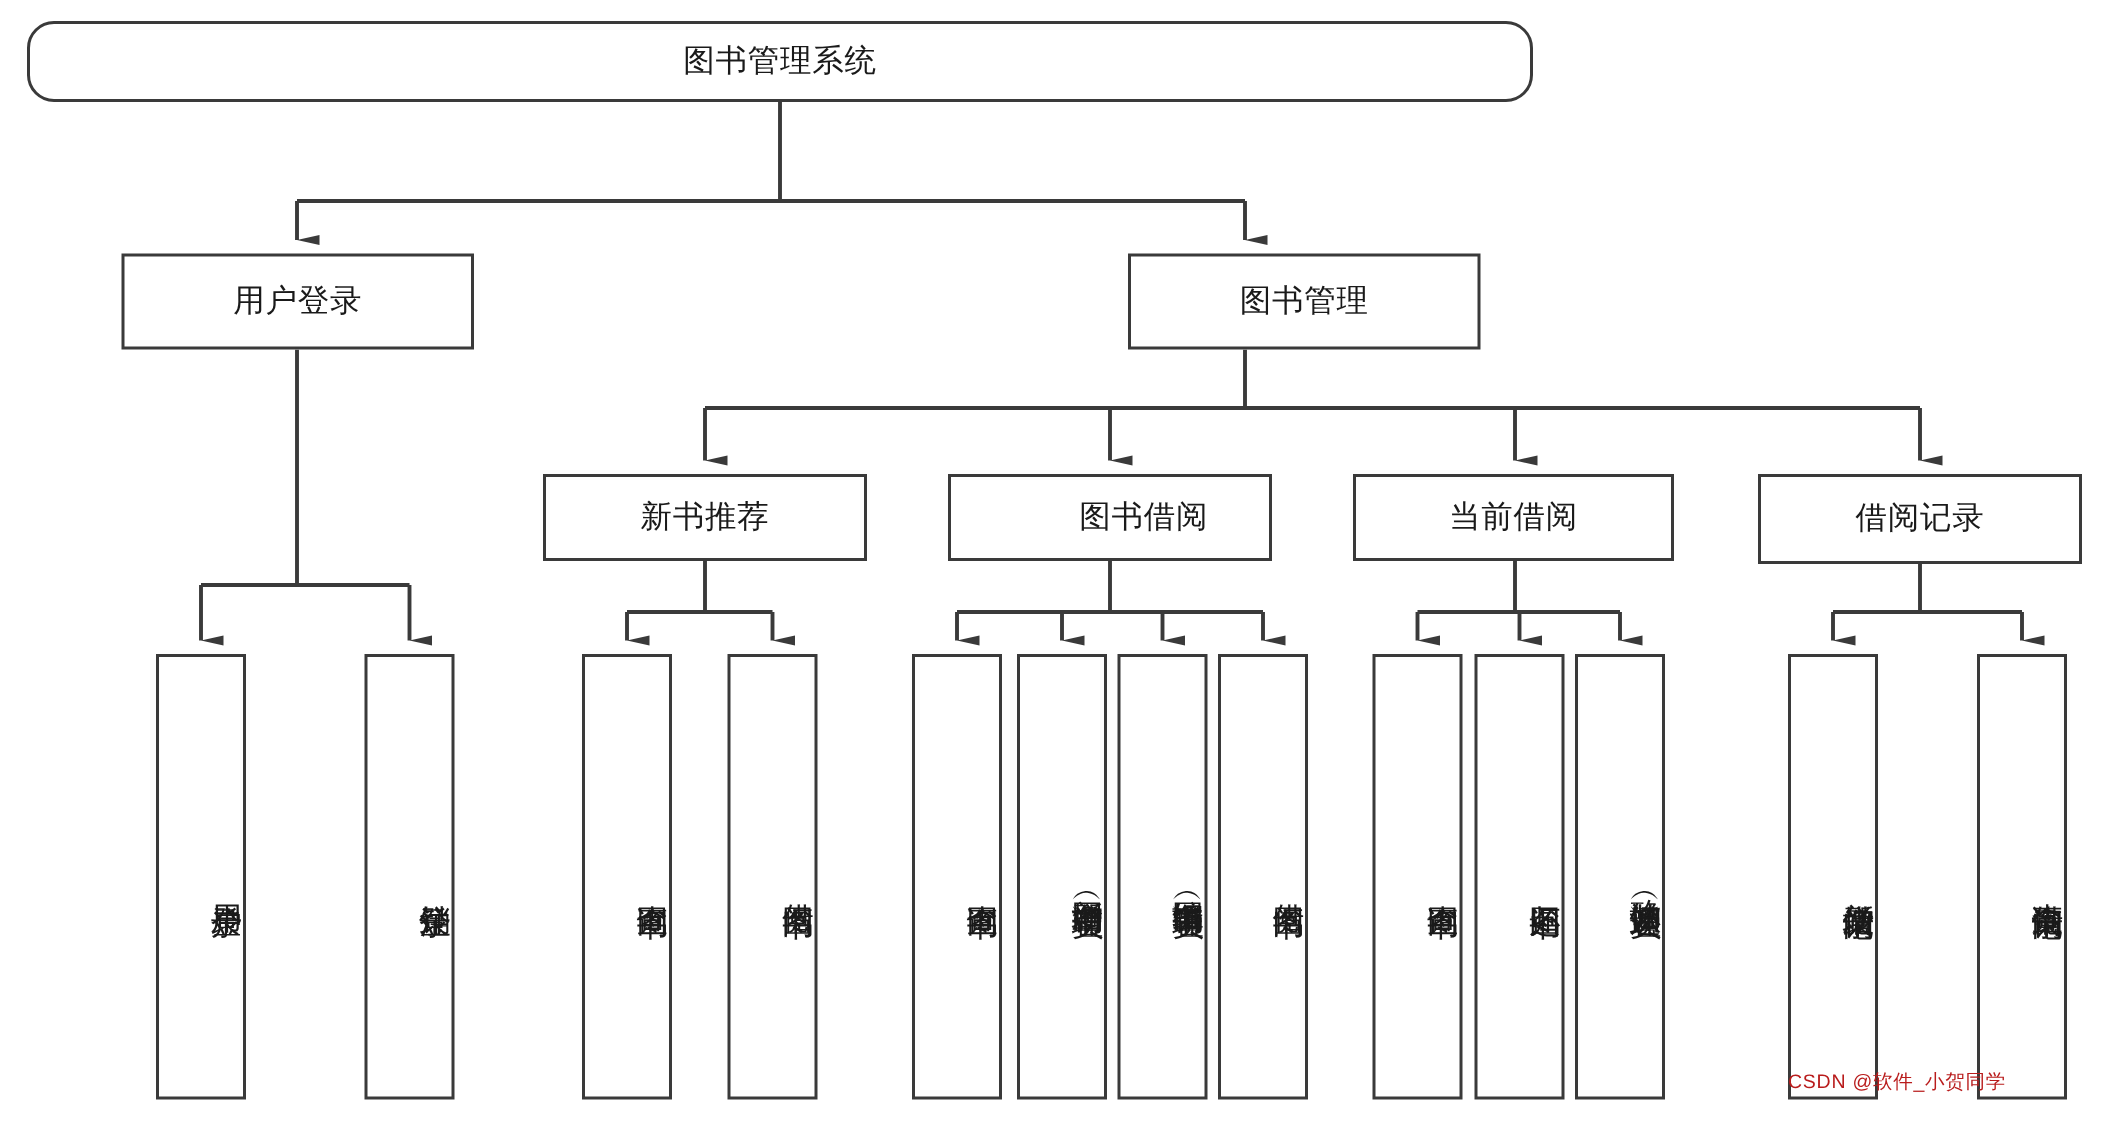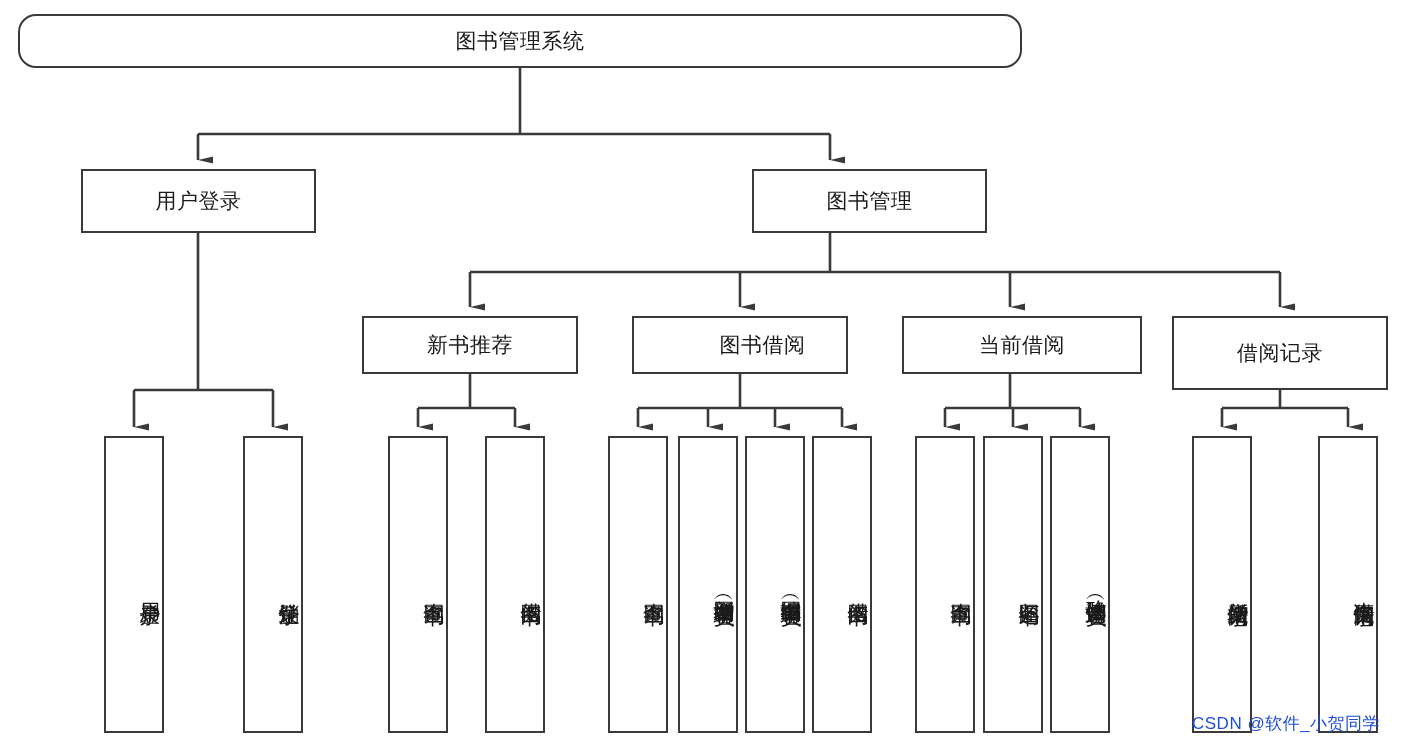--- a/index.html
+++ b/index.html
@@ -54,22 +54,22 @@
     justify-content: center;
     white-space: nowrap;
   }
   .node-label {
     display: block;
   }
   #watermark {
     position: absolute;
     left: 1192px;
     top: 712px;
-    font-size: 17px;
-    color: #1d4ed8;
+    font-size: 13px;
+    color: #b91c1c;
     letter-spacing: 0.5px;
     white-space: nowrap;
     user-select: none;
   }
 </style>
 </head>
 <body>
 
 <div id="diagram-root">
 
@@ -133,24 +133,24 @@
   <div class="node horiz" style="left:711px; top:169px; width:235px; height:64px;margin-left:41px;">
     <span class="node-label">图书管理</span>
   </div>
 
   <div class="node horiz" style="left:362px; top:316px; width:216px; height:58px;align-items:center;">
     <span class="node-label">新书推荐</span>
   </div>
   <div class="node horiz" style="left:632px; top:316px; width:216px; height:58px;padding-left:45px;">
     <span class="node-label">图书借阅</span>
   </div>
-  <div class="node horiz" style="left:902px; top:316px; width:240px; height:58px;">
+  <div class="node horiz" style="left:902px; top:316px; width:214px; height:58px;">
     <span class="node-label">当前借阅</span>
   </div>
-  <div class="node horiz" style="left:1172px; top:316px; width:216px; height:74px;">
+  <div class="node horiz" style="left:1172px; top:316px; width:216px; height:60px;">
     <span class="node-label">借阅记录</span>
   </div>
 
   <div class="node vert" style="left:104px; top:436px; width:60px; height:297px;">
     <span class="node-label">用户登录</span>
   </div>
   <div class="node vert" style="left:243px; top:436px; width:60px; height:297px;">
     <span class="node-label">注销登录</span>
   </div>
   <div class="node vert" style="left:388px; top:436px; width:60px; height:297px;">

